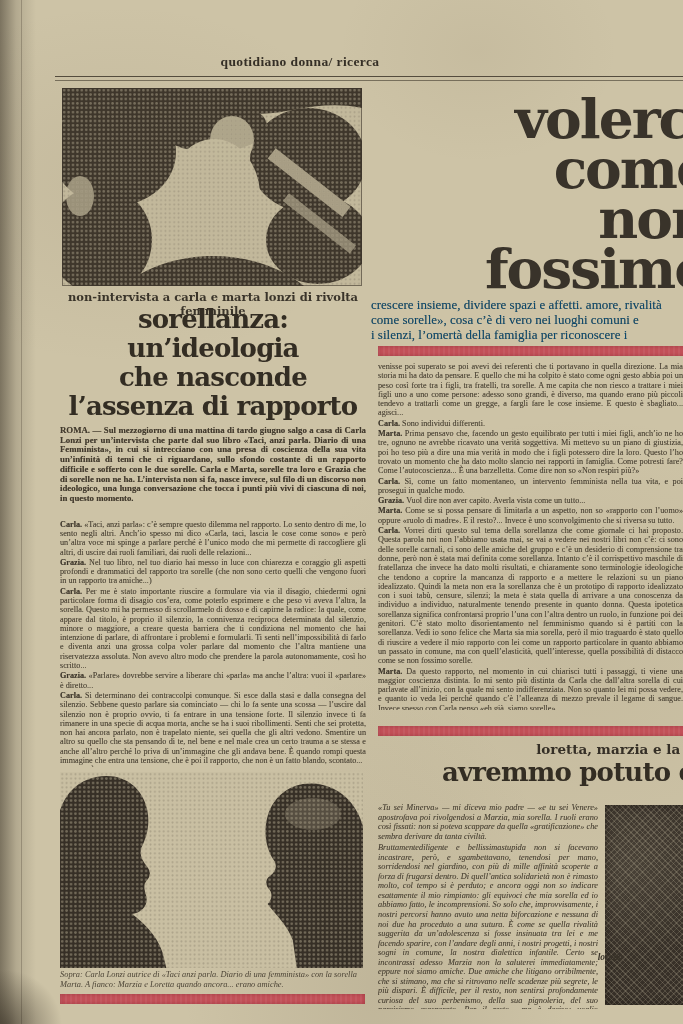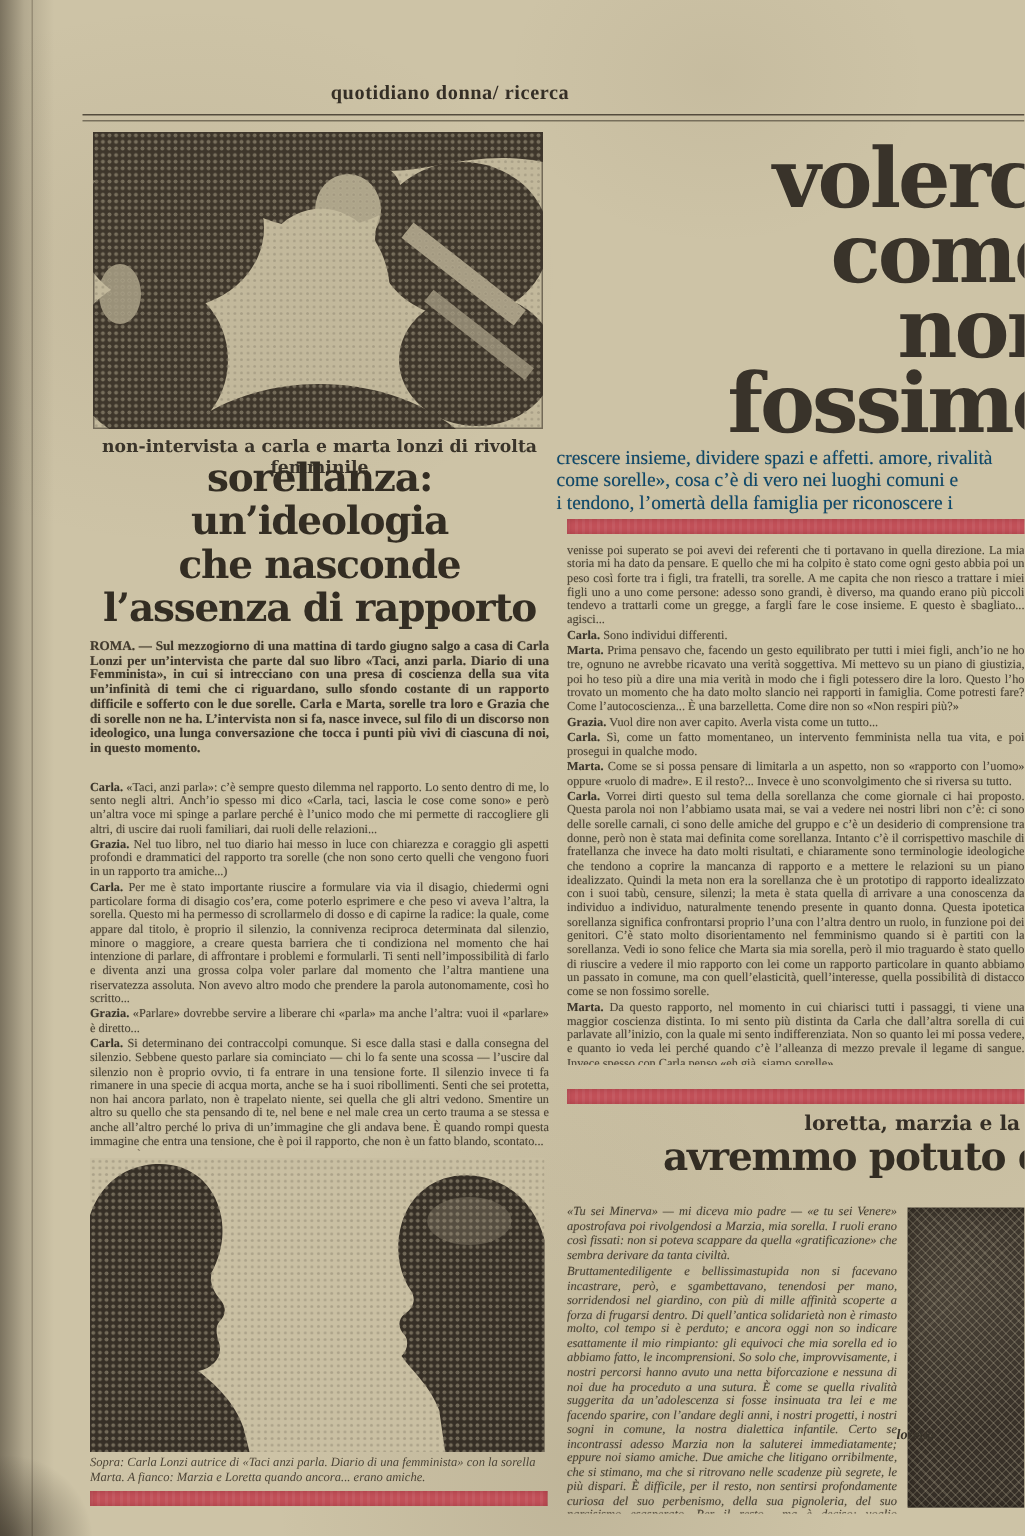--- a/index.html
+++ b/index.html
@@ -166,29 +166,29 @@
 
 <div class="rcol">
   <div id="right-headline" class="hl-right">
       <div class="rhl">volerci</div>
       <div class="rhl">come</div>
       <div class="rhl">non fossimo</div>
     </div>
   <div id="right-subhead" class="subhead">
       <div class="rsh">crescere insieme, dividere spazi e affetti. amore, rivalità</div>
       <div class="rsh">come sorelle», cosa c’è di vero nei luoghi comuni e</div>
-      <div class="rsh">i tendono, l’omertà della famiglia per riconoscere i</div>
+      <div class="rsh">i silenzi, l’omertà della famiglia per riconoscere i</div>
     </div>
   <div id="redbar-r1" class="redbar"></div>
   <div id="right-paras" class="bodytext">
       <p class="para">venisse poi superato se poi avevi dei referenti che ti portavano in quella direzione. La mia storia mi ha dato da pensare. E quello che mi ha colpito è stato come ogni gesto abbia poi un peso così forte tra i figli, tra fratelli, tra sorelle. A me capita che non riesco a trattare i miei figli uno a uno come persone: adesso sono grandi, è diverso, ma quando erano più piccoli tendevo a trattarli come un gregge, a fargli fare le cose insieme. E questo è sbagliato... agisci...</p>
       <p class="para"><b class="spk">Carla. </b>Sono individui differenti.</p>
       <p class="para"><b class="spk">Marta. </b>Prima pensavo che, facendo un gesto equilibrato per tutti i miei figli, anch’io ne ho tre, ognuno ne avrebbe ricavato una verità soggettiva. Mi mettevo su un piano di giustizia, poi ho teso più a dire una mia verità in modo che i figli potessero dire la loro. Questo l’ho trovato un momento che ha dato molto slancio nei rapporti in famiglia. Come potresti fare? Come l’autocoscienza... È una barzelletta. Come dire non so «Non respiri più?»</p>
+      <p class="para"><b class="spk">Carla. </b>Sì, come un fatto momentaneo, un intervento femminista nella tua vita, e poi prosegui in qualche modo.</p>
       <p class="para"><b class="spk">Grazia. </b>Vuol dire non aver capito. Averla vista come un tutto...</p>
-      <p class="para"><b class="spk">Carla. </b>Sì, come un fatto momentaneo, un intervento femminista nella tua vita, e poi prosegui in qualche modo.</p>
       <p class="para"><b class="spk">Marta. </b>Come se si possa pensare di limitarla a un aspetto, non so «rapporto con l’uomo» oppure «ruolo di madre». E il resto?... Invece è uno sconvolgimento che si riversa su tutto.</p>
       <p class="para"><b class="spk">Carla. </b>Vorrei dirti questo sul tema della sorellanza che come giornale ci hai proposto. Questa parola noi non l’abbiamo usata mai, se vai a vedere nei nostri libri non c’è: ci sono delle sorelle carnali, ci sono delle amiche del gruppo e c’è un desiderio di comprensione tra donne, però non è stata mai definita come sorellanza. Intanto c’è il corrispettivo maschile di fratellanza che invece ha dato molti risultati, e chiaramente sono terminologie ideologiche che tendono a coprire la mancanza di rapporto e a mettere le relazioni su un piano idealizzato. Quindi la meta non era la sorellanza che è un prototipo di rapporto idealizzato con i suoi tabù, censure, silenzi; la meta è stata quella di arrivare a una conoscenza da individuo a individuo, naturalmente tenendo presente in quanto donna. Questa ipotetica sorellanza significa confrontarsi proprio l’una con l’altra dentro un ruolo, in funzione poi dei genitori. C’è stato molto disorientamento nel femminismo quando si è partiti con la sorellanza. Vedi io sono felice che Marta sia mia sorella, però il mio traguardo è stato quello di riuscire a vedere il mio rapporto con lei come un rapporto particolare in quanto abbiamo un passato in comune, ma con quell’elasticità, quell’interesse, quella possibilità di distacco come se non fossimo sorelle.</p>
       <p class="para"><b class="spk">Marta. </b>Da questo rapporto, nel momento in cui chiarisci tutti i passaggi, ti viene una maggior coscienza distinta. Io mi sento più distinta da Carla che dall’altra sorella di cui parlavate all’inizio, con la quale mi sento indifferenziata. Non so quanto lei mi possa vedere, e quanto io veda lei perché quando c’è l’alleanza di mezzo prevale il legame di sangue. Invece spesso con Carla penso «eh già, siamo sorelle».</p>
     </div>
   <div id="redbar-r2" class="redbar"></div>
 
   <div class="kicker-br">loretta, marzia e la lo</div>
   <div class="hl-br">avremmo potuto essere amiche</div>
 
   <div id="br-text">

